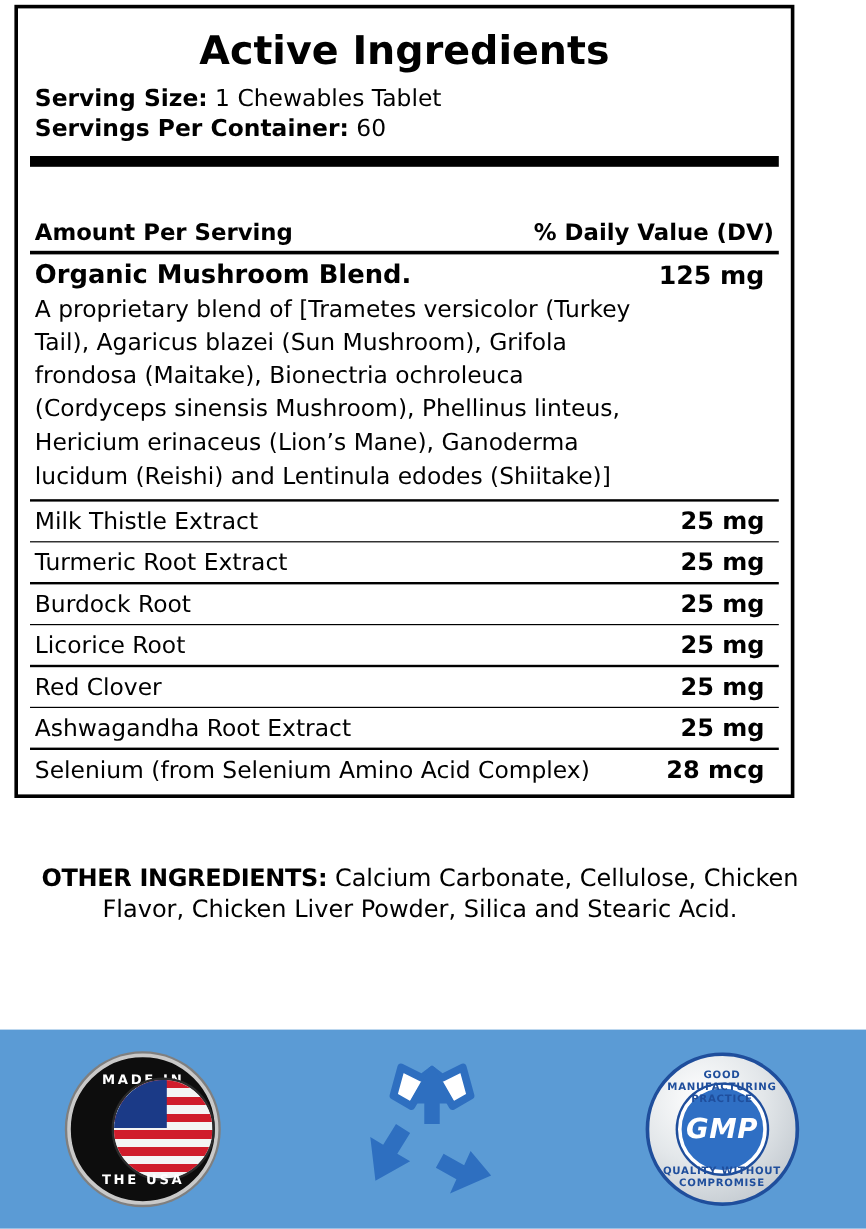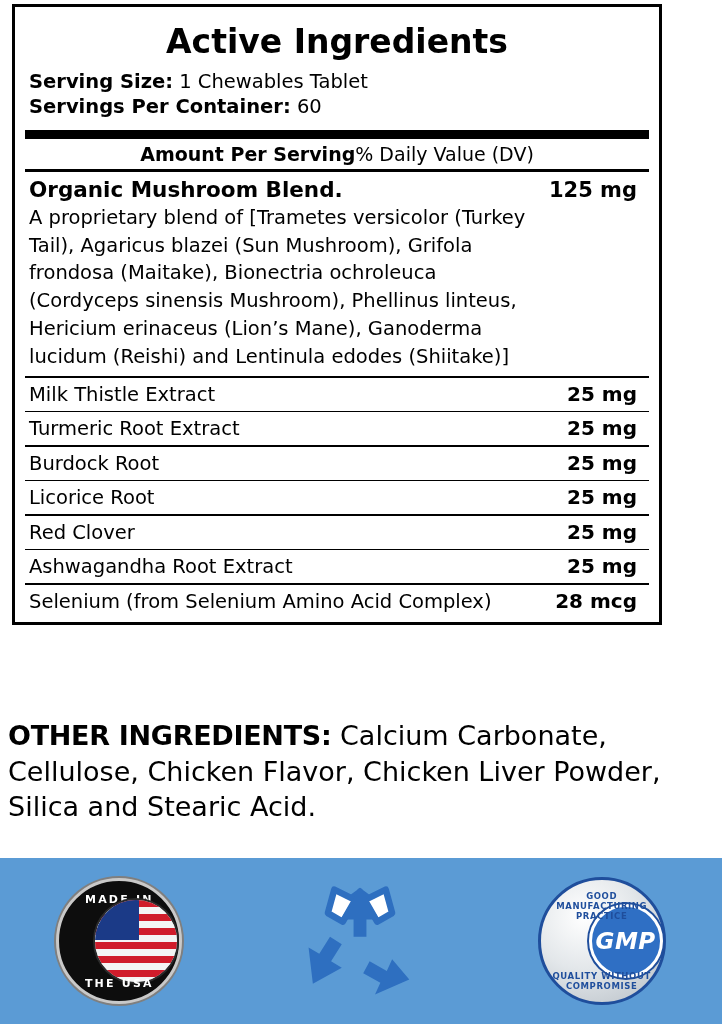--- a/index.html
+++ b/index.html
@@ -53,27 +53,27 @@
     background: #000;
     margin: 0 10px;
   }
   .rule-thin {
     height: 1.5px;
     background: #000;
     margin: 0 10px;
   }
   .amount-header {
     display: flex;
-    justify-content: center;
+    justify-content: space-between;
     align-items: baseline;
     padding: 4px 14px 4px 14px;
     font-size: 19px;
     font-weight: bold;
   }
-  .amount-header .right { font-weight: normal; }
+  .amount-header .right { font-weight: bold; margin-top: 40px; }
 
   .blend-row {
     display: flex;
     justify-content: space-between;
     align-items: flex-end;
     padding: 5px 14px 0 14px;
   }
   .blend-name {
     font-size: 21.5px;
     font-weight: bold;
@@ -107,22 +107,23 @@
   }
   .panel-bottom-pad { height: 4px; }
 
   
   .other {
     position: absolute;
     left: 0px;
     top: 718px;
     width: 700px;
     padding: 0 8px;
-    font-size: 27px;
+    font-size: 20px;
     line-height: 1.32;
+    text-align: center;
   }
   .other .oi-label {
     font-weight: bold;
     letter-spacing: -0.3px;
   }
 
   
   .footer {
     position: absolute;
     left: 0;
@@ -181,21 +182,21 @@
     width: 130px; height: 120px;
     position: relative;
   }
 
   .badge-gmp {
     width: 128px; height: 128px;
     border-radius: 50%;
     background: radial-gradient(circle at 35% 30%, #ffffff 0%, #e3e7ea 45%, #b4bcc4 100%);
     border: 3px solid #1f4e9c;
     position: relative;
-    display: flex; align-items: center; justify-content: flex-end;
+    display: flex; align-items: center; justify-content: center;
   }
   .badge-gmp .gmp-inner {
     width: 74px; height: 74px;
     border-radius: 50%;
     background: #2f6fc4;
     border: 3px solid #ffffff;
     display: flex; align-items: center; justify-content: center;
     color: #fff;
     font-size: 23px;
     font-weight: bold;

